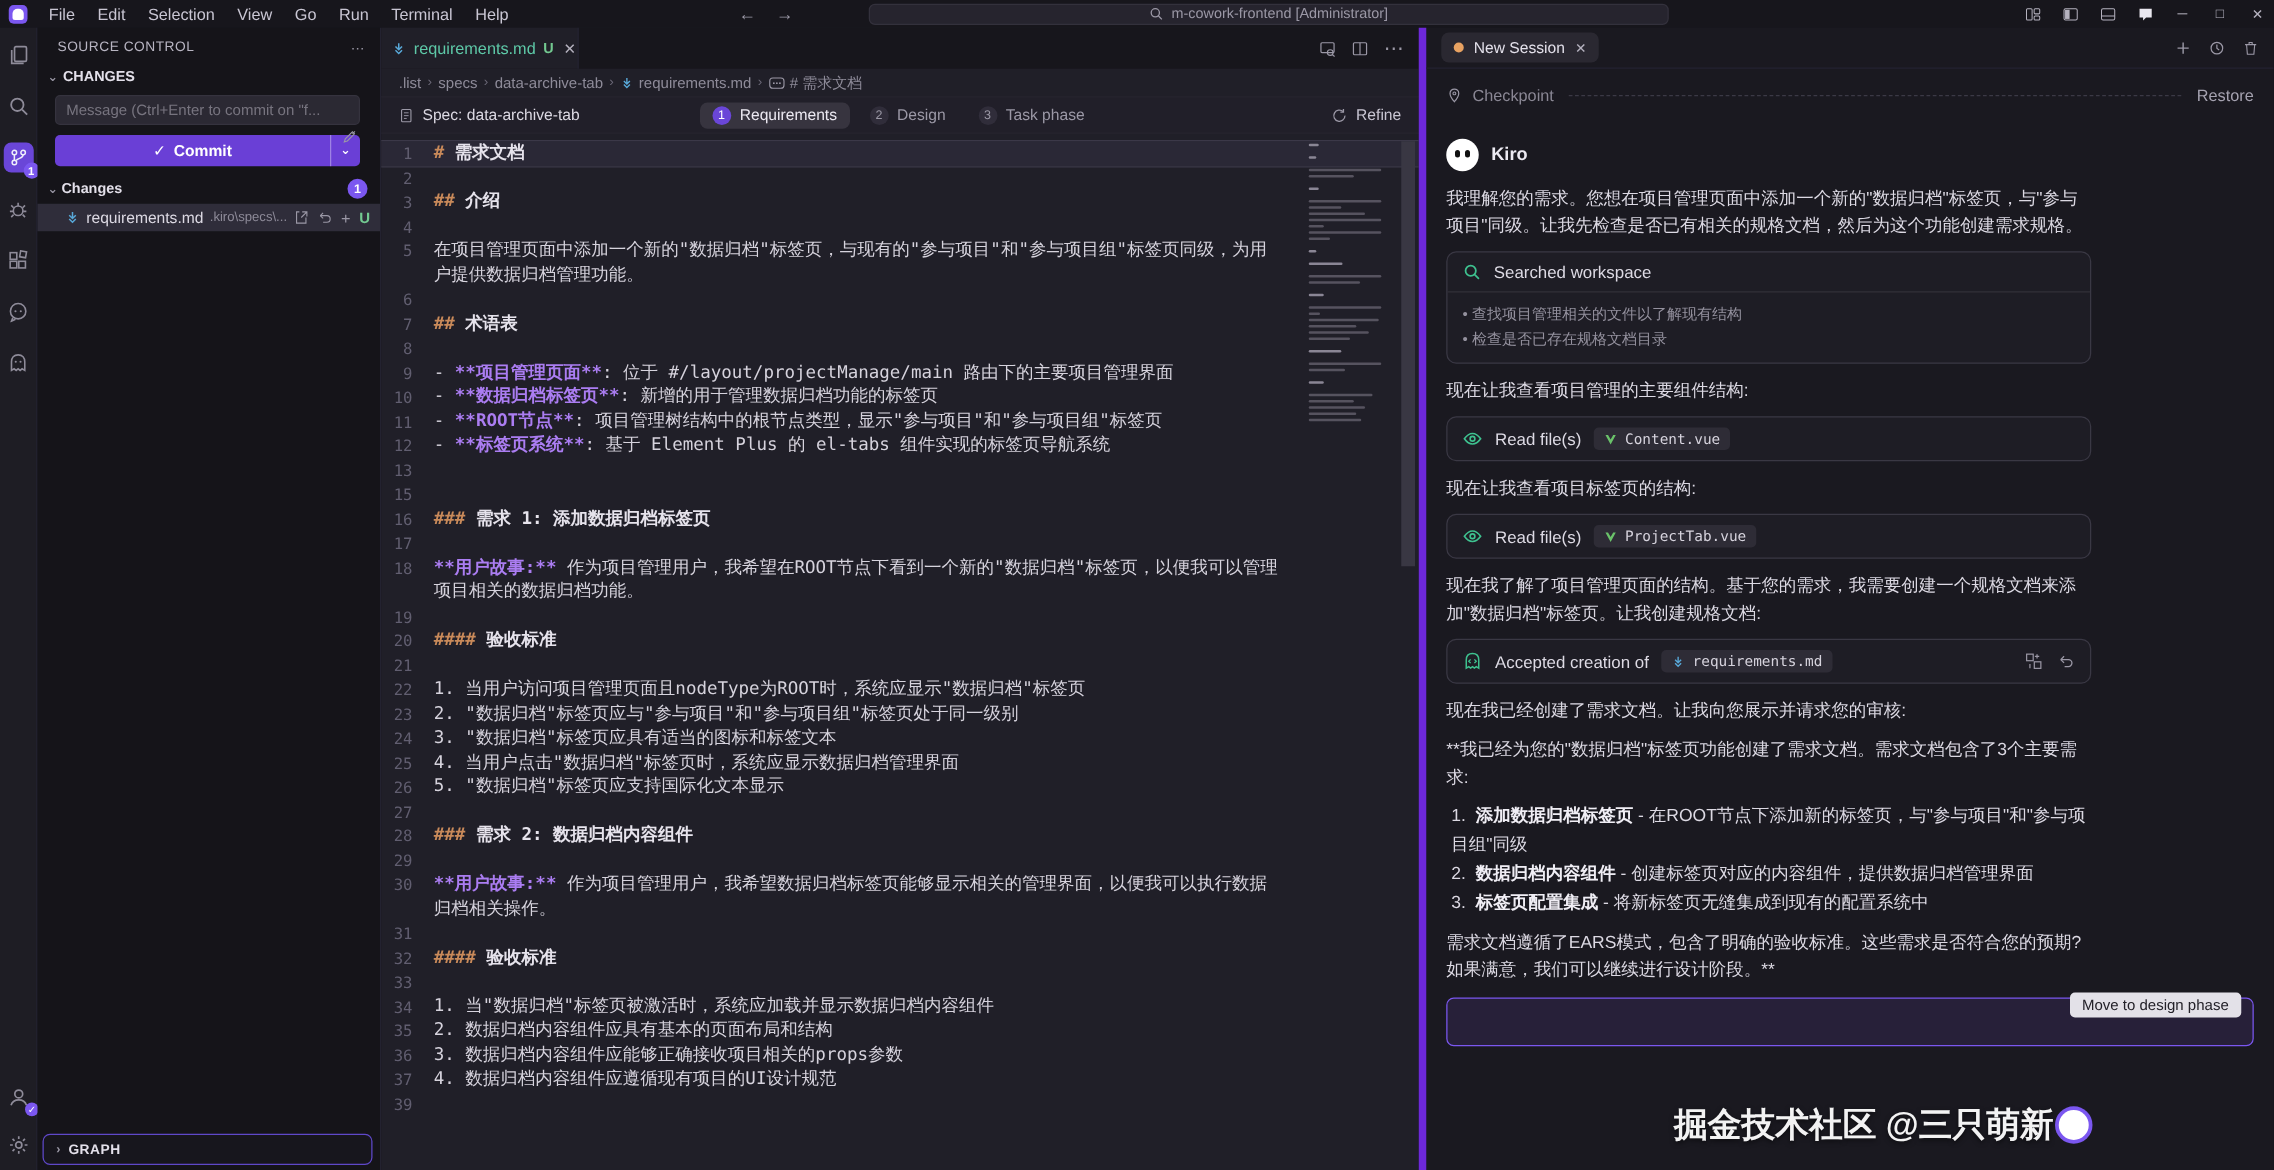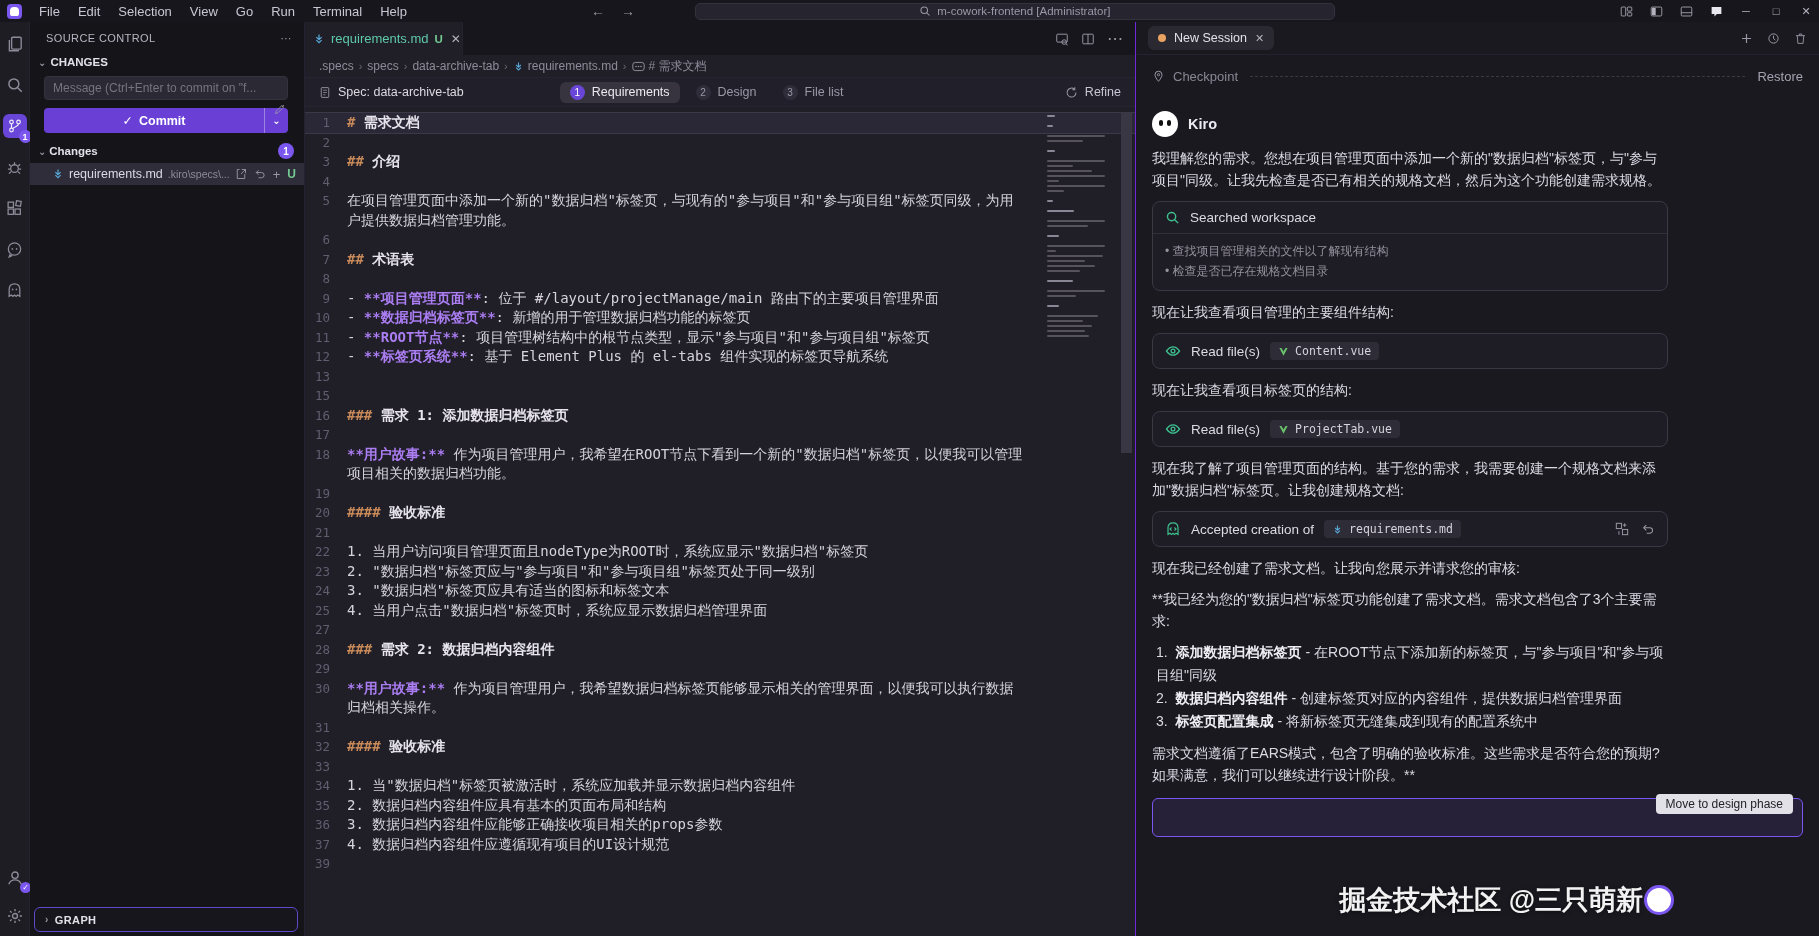--- a/index.html
+++ b/index.html
@@ -65,21 +65,21 @@
   .ed-row.cur{background:#2a2836;outline:1px solid #3b3848;}
   .ln{width:42px;min-width:42px;text-align:right;padding-right:17px;color:#615e70;font-size:12.5px;}
   .lc{flex:1;padding-right:108px;font-size:14px;color:#d6d3dd;word-break:break-all;}
   .sh{color:#c98a5a;font-weight:700;}
   .sht{color:#e6e3ec;font-weight:700;}
   .sb{color:#ab7df2;font-weight:700;}
   #minimap{position:absolute;right:26px;top:8px;width:62px;}
   #minimap .mbar{height:2px;border-radius:1px;margin-bottom:3px;background:#56535f;}
   #vscroll{position:absolute;right:3px;top:6px;width:11px;height:340px;background:#393743;}
   
-  #panel{position:absolute;left:1135px;top:22px;width:684px;height:914px;background:#1a1920;border-left:1px solid #6d28d9;display:flex;flex-direction:column;}
+  #panel{position:absolute;left:1135px;top:22px;width:684px;height:914px;background:#1a1920;border-left:6px solid #6d28d9;display:flex;flex-direction:column;}
   #ptabbar{height:33px;display:flex;align-items:center;padding:0 12px;border-bottom:1px solid #232230;}
   #ptab{display:flex;align-items:center;gap:8px;background:#2a2831;border-radius:6px;height:24px;padding:0 10px;font-size:12.5px;color:#e3e0ea;}
   #ptab .dot{width:8px;height:8px;border-radius:50%;background:#e8a262;}
   #ptab .x{color:#b5b2bf;font-size:11px;}
   #ptab-icons{margin-left:auto;display:flex;gap:14px;color:#9b98a6;}
   #chat{flex:1;padding:8px 16px 0 16px;overflow:hidden;position:relative;font-size:14px;}
   #checkpoint{display:flex;align-items:center;gap:8px;height:26px;color:#8a8794;font-size:13px;margin-bottom:6px;}
   #checkpoint .dash{flex:1;border-top:1px dashed #3b3945;margin:0 4px;}
   #checkpoint .restore{color:#a5a2b0;}
   #user-bubble{margin-left:56px;background:#2f2d37;border-radius:8px;padding:11px 16px;color:#e8e5ee;line-height:25px;font-size:13.5px;word-break:break-all;}
@@ -316,21 +316,21 @@
           <svg width="14" height="14" viewBox="0 0 16 16">
             <rect x="2" y="2.5" width="12" height="11" rx="1" fill="none" stroke="currentColor" stroke-width="1.1"></rect>
             <line x1="8" y1="2.5" x2="8" y2="13.5" stroke="currentColor" stroke-width="1.1"></line>
           </svg>
         </span>
       <span class="ico">⋯</span>
     </div>
   </div>
   <div id="breadcrumb">
       <span style="display: inline-flex; align-items: center; gap: 4px;">
-        <span>.specs</span>
+        <span>.list</span>
       </span>
       <span class="sep">›</span>
       <span style="display: inline-flex; align-items: center; gap: 4px;">
         <span>specs</span>
       </span>
       <span class="sep">›</span>
       <span style="display: inline-flex; align-items: center; gap: 4px;">
         <span>data-archive-tab</span>
       </span>
       <span class="sep">›</span>
@@ -371,21 +371,21 @@
         <span class="spec-tab on">
           <span class="spec-num">1</span>
           <span>Requirements</span>
         </span>
         <span class="spec-tab">
           <span class="spec-num">2</span>
           <span>Design</span>
         </span>
         <span class="spec-tab">
           <span class="spec-num">3</span>
-          <span>File list</span>
+          <span>Task phase</span>
         </span>
       </span>
     <span id="refine">
       <span class="ico">
           <svg width="13" height="13" viewBox="0 0 16 16">
             <path d="M13.5 8a5.5 5.5 0 1 1-1.8-4" fill="none" stroke="currentColor" stroke-width="1.3"></path>
             <path d="M12 1.5v3h-3" fill="none" stroke="currentColor" stroke-width="1.3"></path>
           </svg>
         </span>
       <span>Refine</span>
@@ -481,20 +481,24 @@
           <span class="ln">23</span>
           <span class="lc">2. "数据归档"标签页应与"参与项目"和"参与项目组"标签页处于同一级别</span>
         </div>
         <div class="ed-row">
           <span class="ln">24</span>
           <span class="lc">3. "数据归档"标签页应具有适当的图标和标签文本</span>
         </div>
         <div class="ed-row">
           <span class="ln">25</span>
           <span class="lc">4. 当用户点击"数据归档"标签页时，系统应显示数据归档管理界面</span>
+        </div>
+        <div class="ed-row">
+          <span class="ln">26</span>
+          <span class="lc">5. "数据归档"标签页应支持国际化文本显示</span>
         </div>
         <div class="ed-row">
           <span class="ln">27</span>
           <span class="lc"></span>
         </div>
         <div class="ed-row">
           <span class="ln">28</span>
           <span class="lc"><span class="sh">### </span><span class="sht">需求 2: 数据归档内容组件</span></span>
         </div>
         <div class="ed-row">

